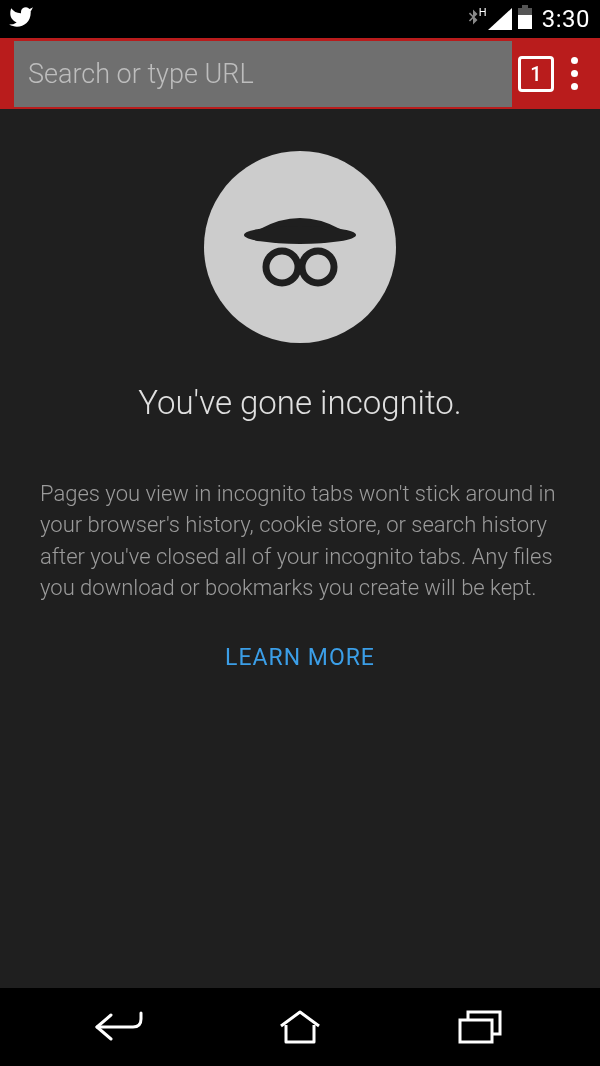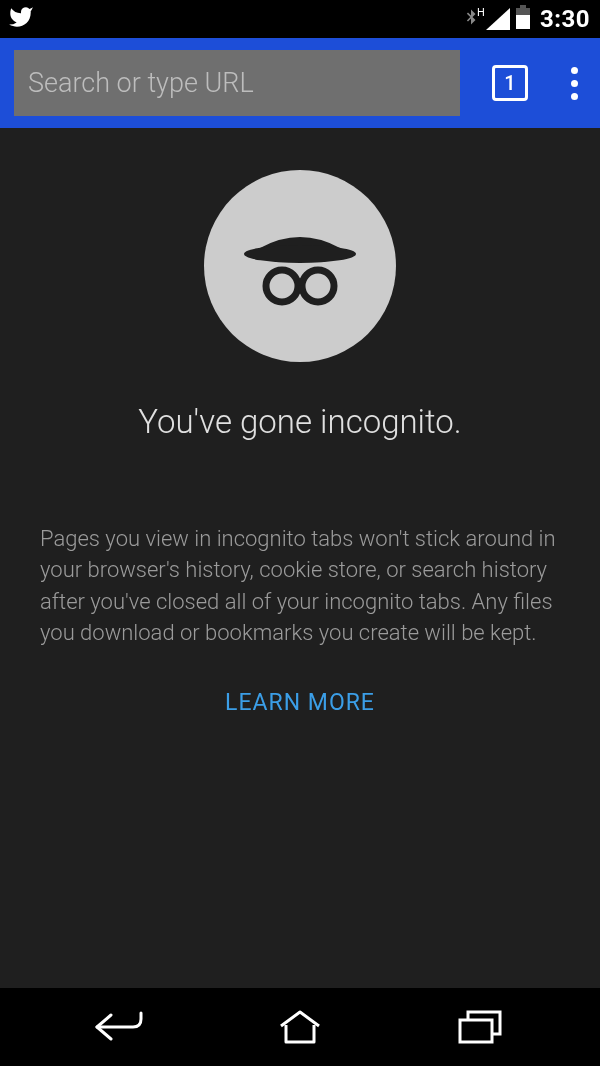--- a/index.html
+++ b/index.html
@@ -3,36 +3,36 @@
 <meta charset="utf-8">
 <style>
   * { box-sizing: border-box; margin: 0; padding: 0; }
   html, body { width: 600px; height: 1066px; overflow: hidden; font-family: Roboto, "Helvetica Neue", Arial, sans-serif; background: #000; }
   .screen { width: 600px; height: 1066px; background: #1f1f1f; display: flex; flex-direction: column; }
 
   
   .status-bar { height: 38px; background: #000; display: flex; align-items: center; justify-content: space-between; padding: 0 10px 0 8px; color: #fff; }
   .status-left { display: flex; align-items: center; }
   .status-right { display: flex; align-items: center; gap: 6px; }
-  .clock { font-size: 24px; font-weight: 700; letter-spacing: 0.5px; margin-left: 4px; }
+  .clock { font-size: 24px; font-weight: 400; letter-spacing: 0.5px; margin-left: 4px; }
 
   
-  .toolbar { height: 90px; background: #1d4ed8; display: flex; align-items: center; padding: 0 12px 0 14px; gap: 32px; }
+  .toolbar { height: 71px; background: #b91c1c; display: flex; align-items: center; padding: 0 12px 0 14px; gap: 6px; }
   .urlbox { flex: 1; height: 66px; background: #6f6f6f; display: flex; align-items: center; padding: 0 14px; }
   .urlbox input { background: transparent; border: none; outline: none; width: 100%; font-size: 27px; color: #d9d9d9; font-family: inherit; font-weight: 300; }
   .urlbox input::placeholder { color: #bdbdbd; }
   .tab-counter { width: 36px; height: 36px; border: 3px solid #fff; border-radius: 4px; display: flex; align-items: center; justify-content: center; color: #fff; font-size: 20px; font-weight: 500; }
   .menu-dots { width: 28px; display: flex; flex-direction: column; align-items: center; gap: 6px; padding: 4px; }
   .menu-dots span { width: 7px; height: 7px; background: #fff; border-radius: 50%; }
 
   
   .content { flex: 1; background: #1f1f1f; display: flex; flex-direction: column; align-items: center; padding: 38px 40px 0 40px; color: #bcbcbc; }
   .incog-circle { width: 192px; height: 192px; border-radius: 50%; background: #cccccc; display: flex; align-items: center; justify-content: center; margin-top: 4px; }
   .heading { color: #e0e0e0; font-size: 33px; font-weight: 300; margin-top: 40px; text-align: center; }
-  .body-text { font-size: 22px; line-height: 1.43; color: #9b9b9b; margin-top: 82px; width: 100%; font-weight: 300; }
+  .body-text { font-size: 22px; line-height: 1.43; color: #9b9b9b; margin-top: 56px; width: 100%; font-weight: 300; }
   .body-text p + p { margin-top: 28px; }
   .learn-more { color: #3b9ee7; font-size: 23px; letter-spacing: 1px; margin-top: 40px; text-align: right; cursor: pointer; }
 
   
   .navbar { height: 78px; background: #000; display: flex; align-items: center; justify-content: space-around; padding: 0 30px; }
   .nav-btn { width: 80px; height: 50px; display: flex; align-items: center; justify-content: center; }
 </style>
 </head>
 <body>
 

